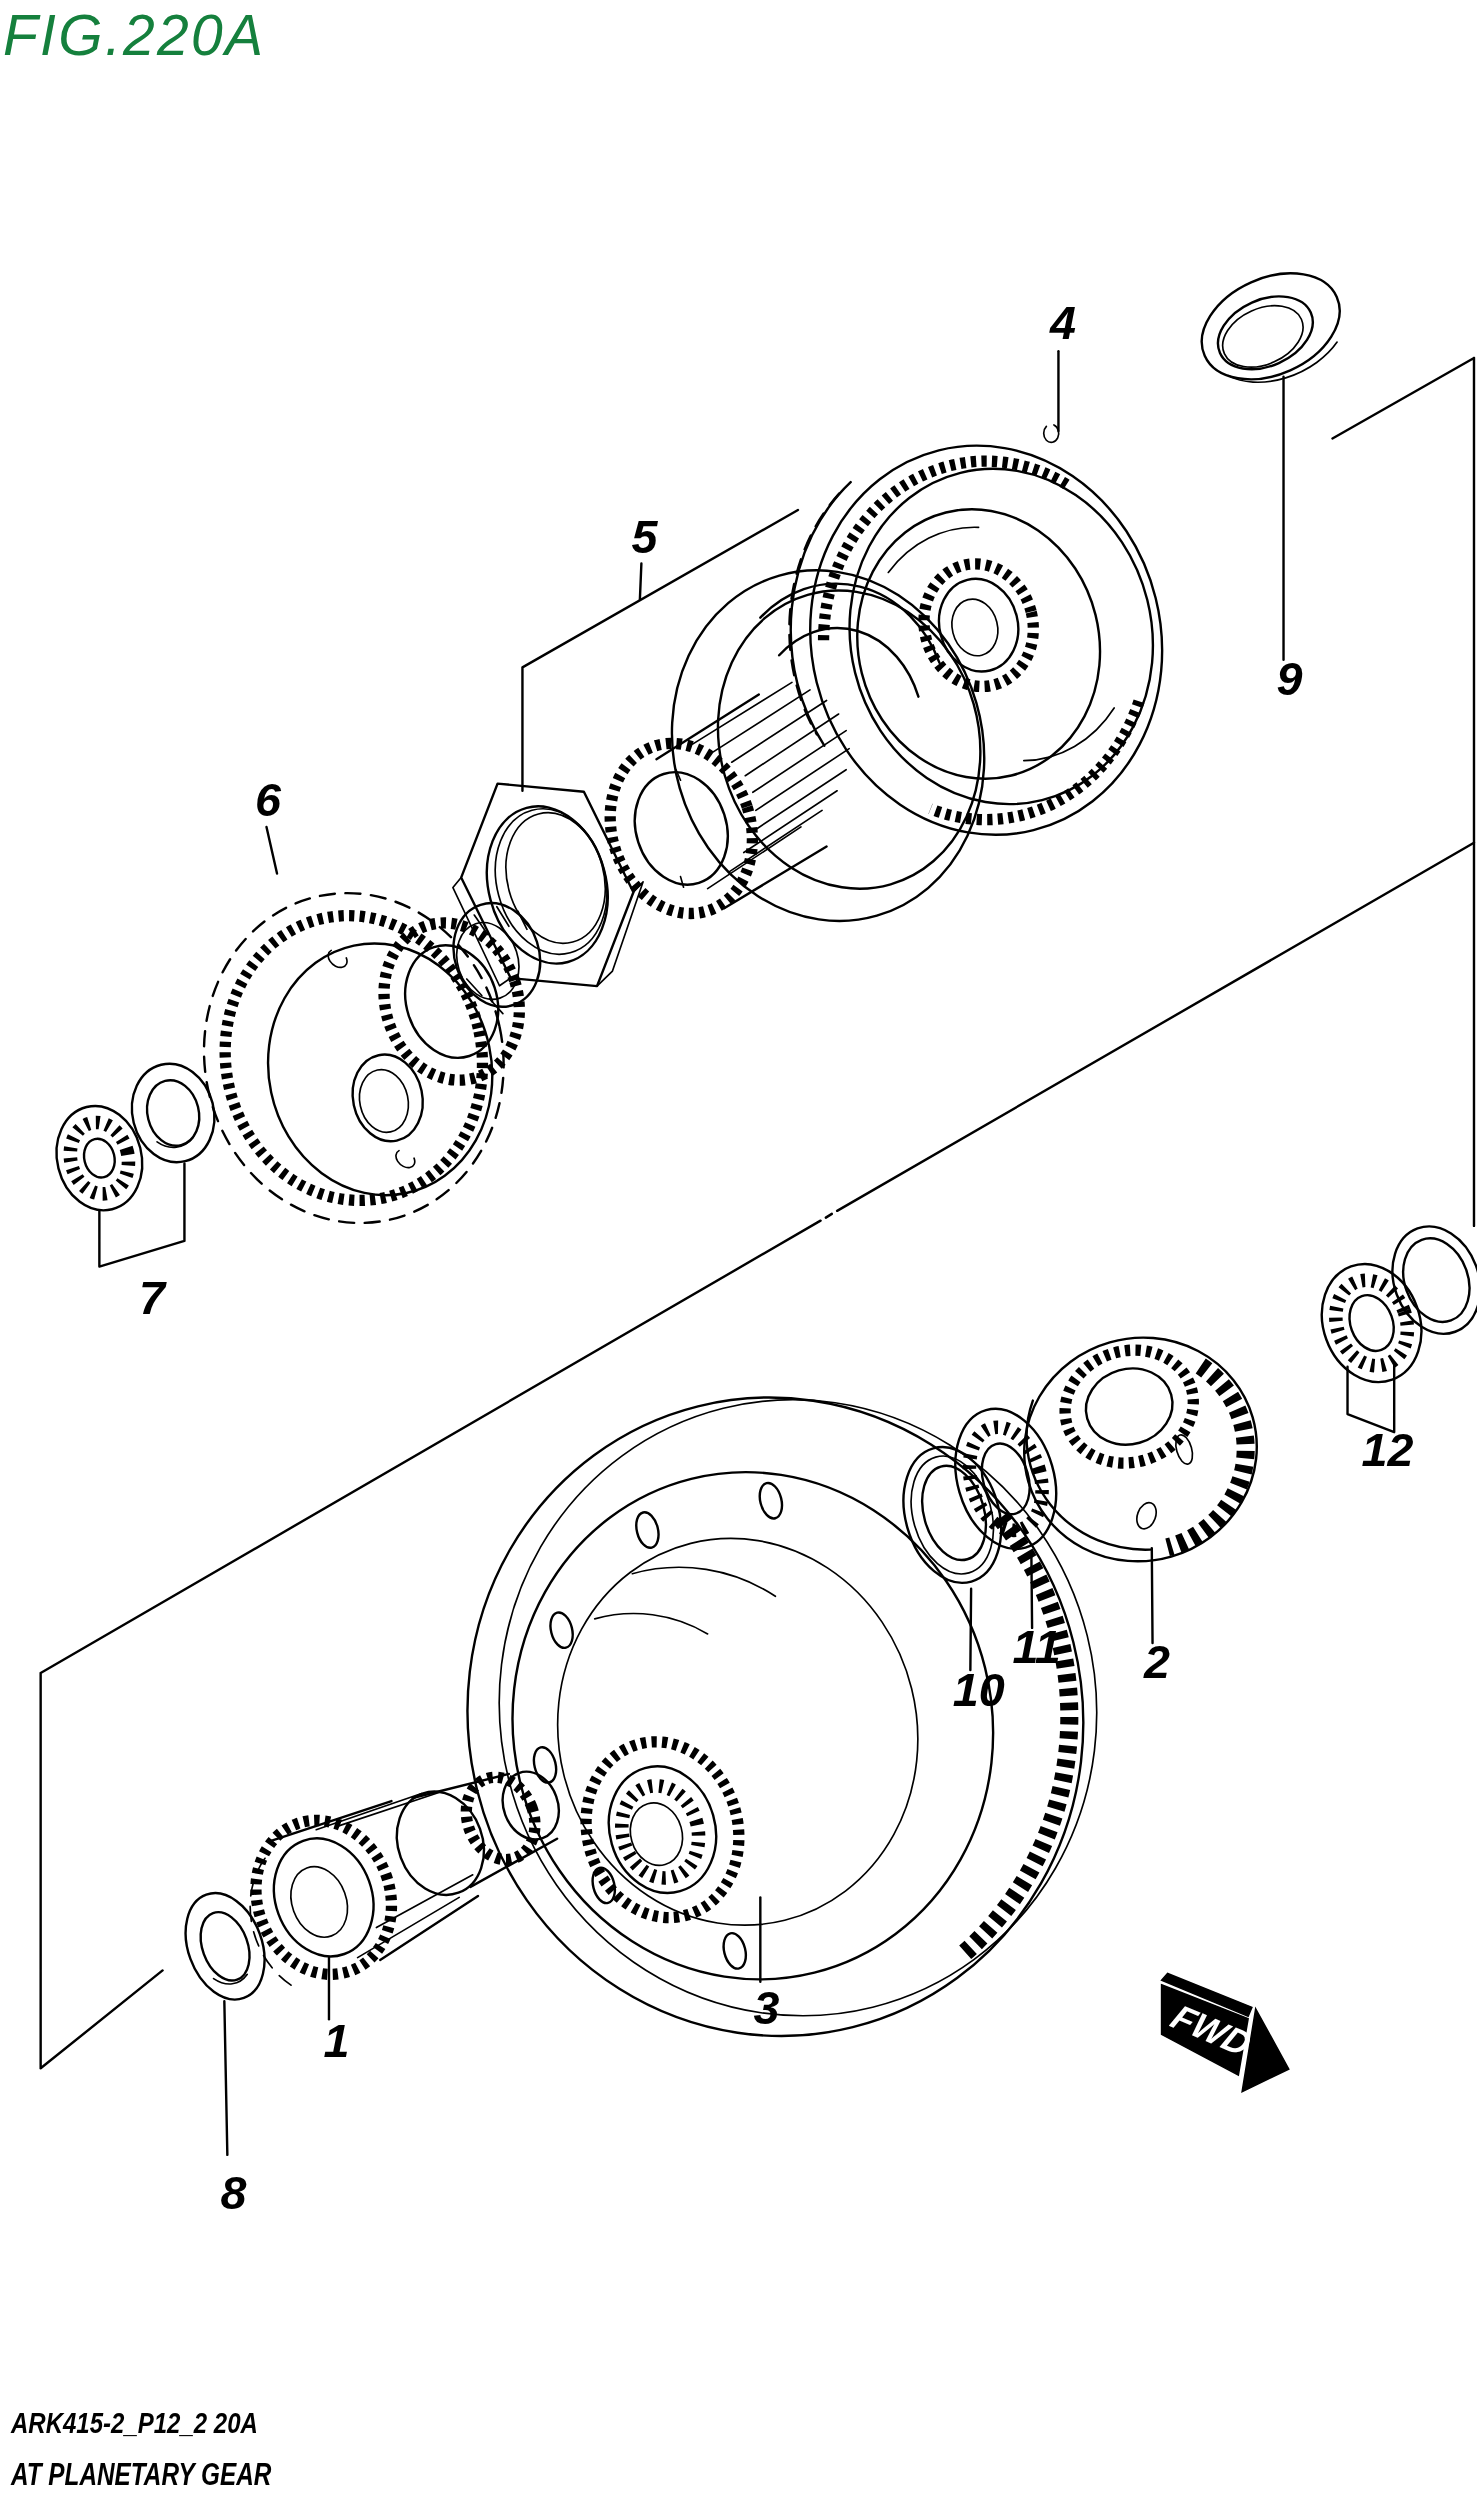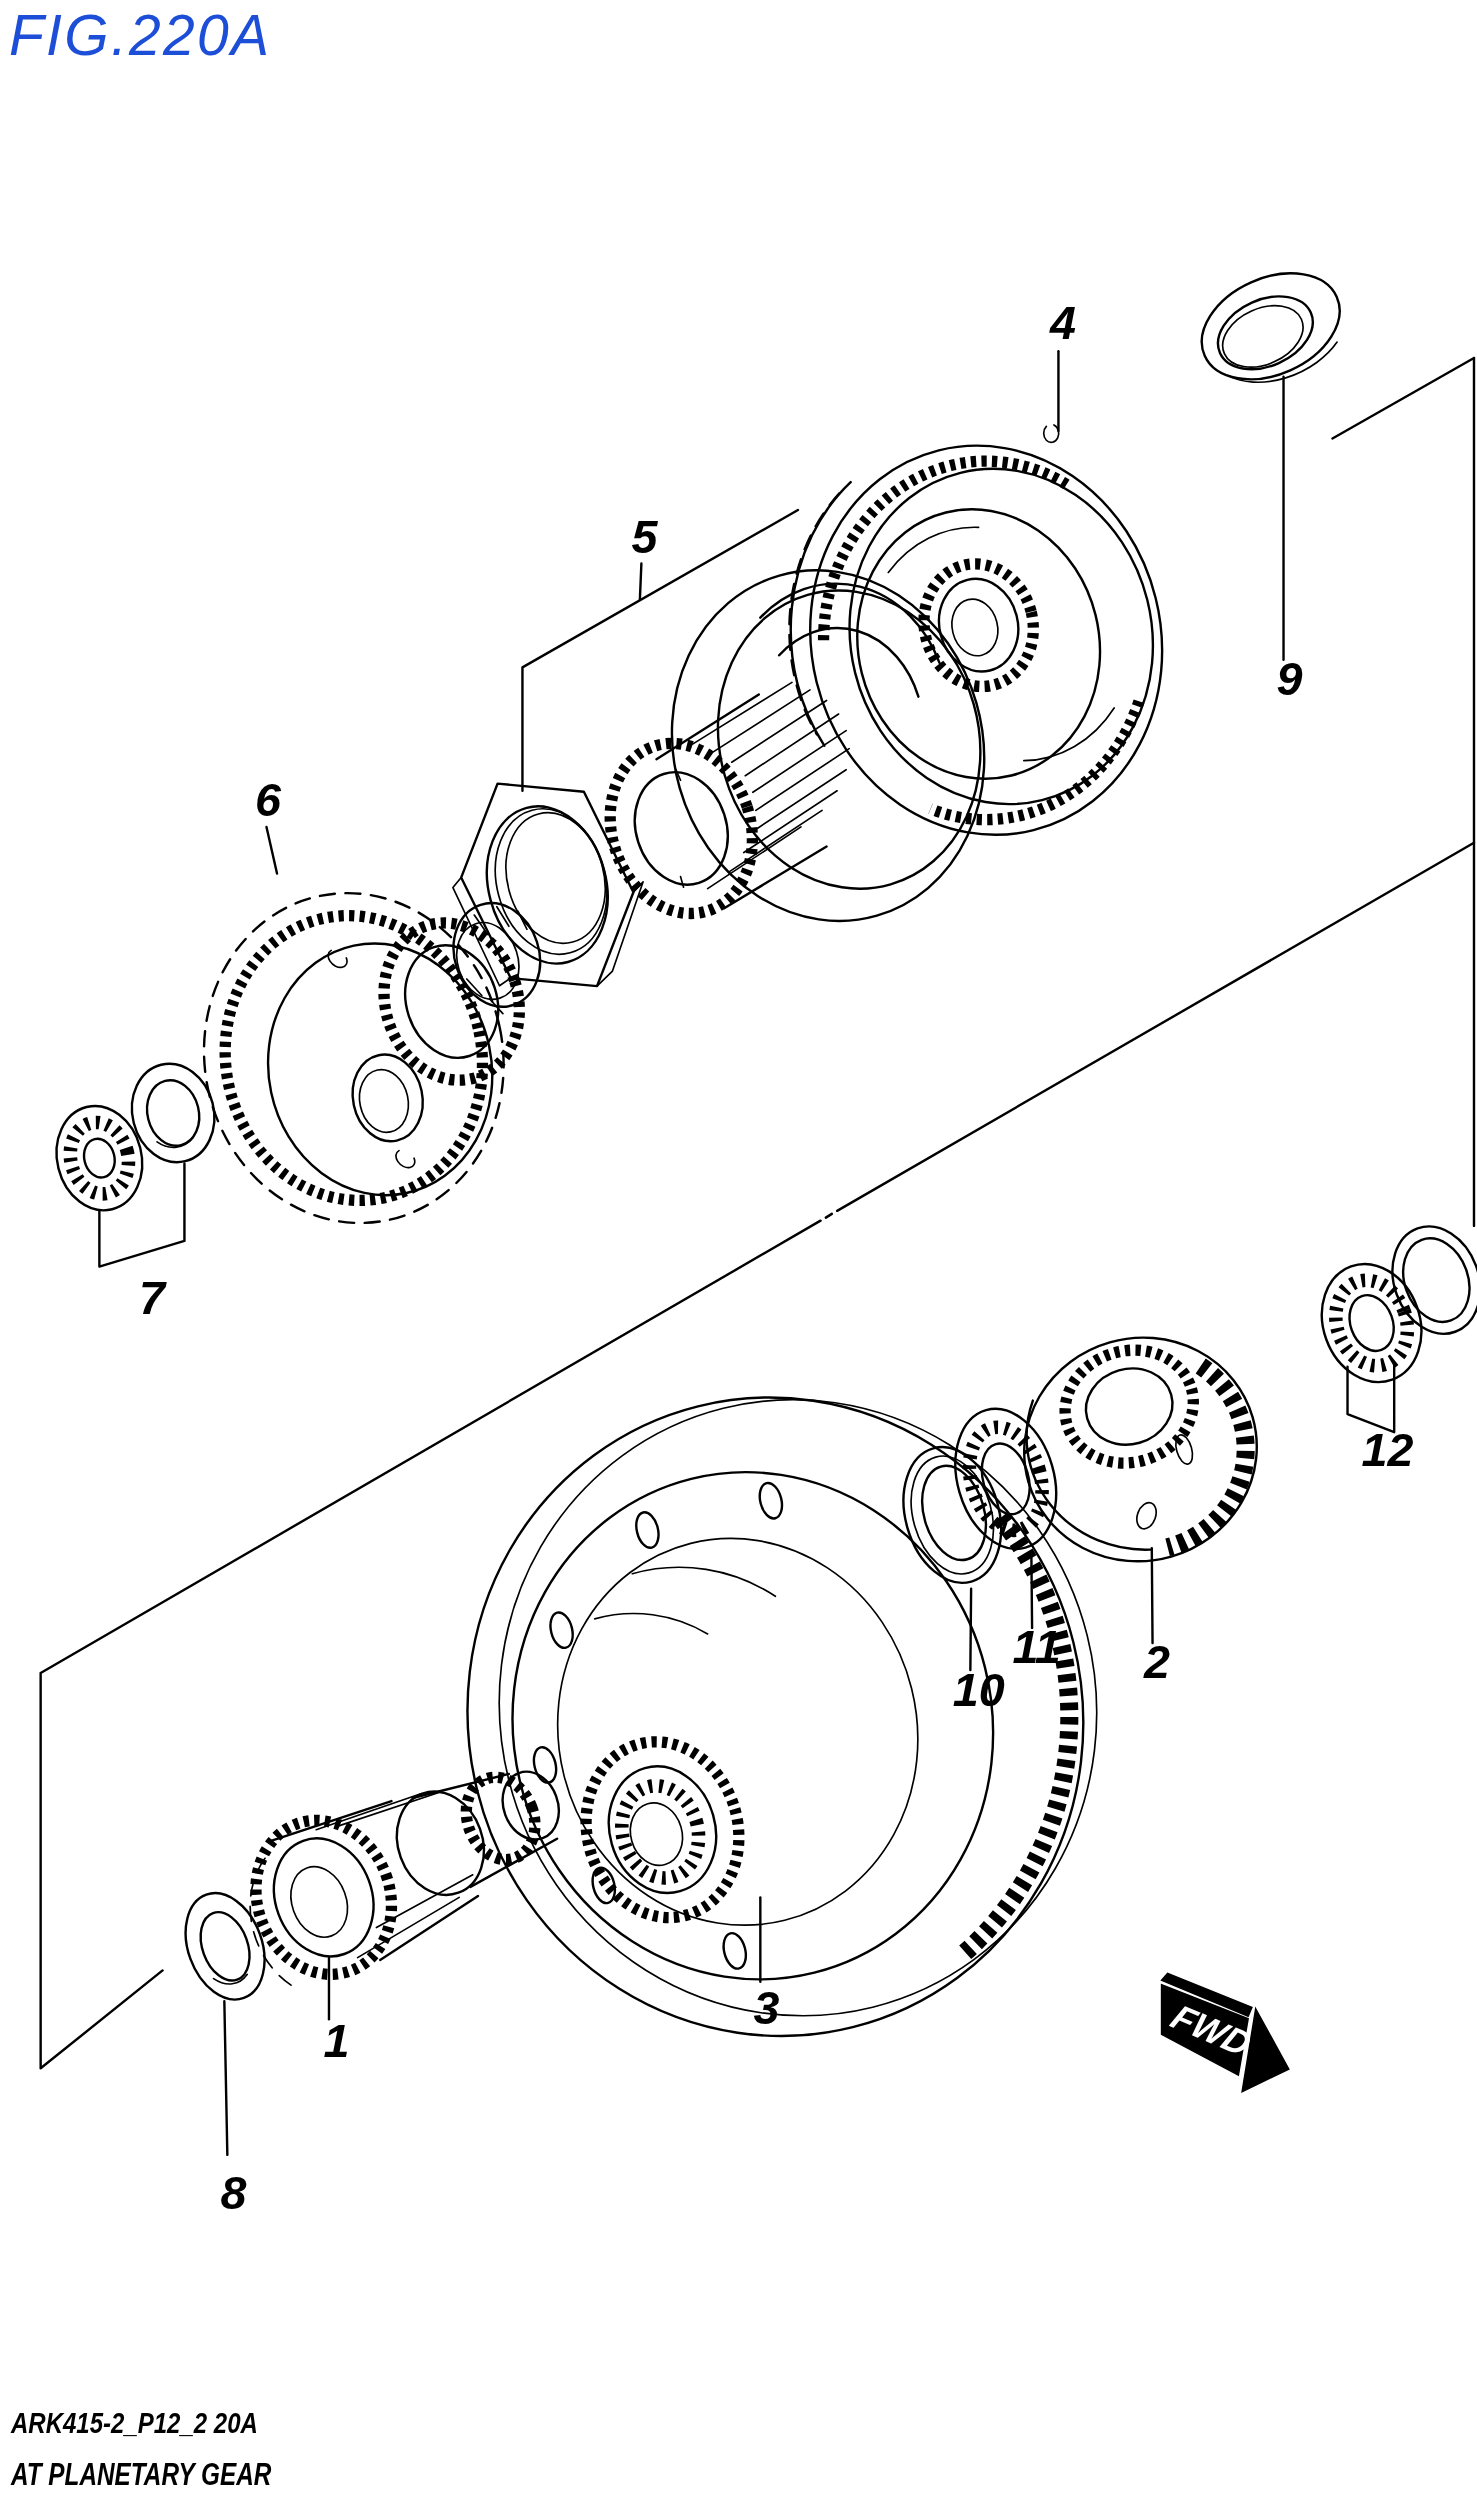--- a/index.html
+++ b/index.html
@@ -1,18 +1,18 @@
 <!DOCTYPE html>
 <html style="font-size:12px"><head>
 <meta charset="utf-8">
 <style>
   html,body{margin:0;padding:0;background:#ffffff;}
   body{width:1477px;height:2500px;position:relative;font-family:"Liberation Sans",sans-serif;overflow:hidden;}
   #stage{position:absolute;inset:0;background:#ffffff;}
-  .fig-title{position:absolute;left:9px;top:1.5px;font-size:57px;font-style:italic;letter-spacing:2.3px;color:#1d4ed8;white-space:nowrap;}
+  .fig-title{position:absolute;left:3px;top:1.5px;font-size:57px;font-style:italic;letter-spacing:2.3px;color:#15803d;white-space:nowrap;}
   .footer{position:absolute;left:10.5px;color:#000;font-style:italic;font-weight:bold;white-space:nowrap;transform-origin:left center;}
   .footer.l1{top:2406px;font-size:30px;transform:scaleX(0.80);}
   .footer.l2{top:2456px;font-size:32px;transform:scaleX(0.76);}
   svg{position:absolute;left:0;top:0;}
   .ln{fill:none;stroke:#000;stroke-width:3.2;stroke-linecap:round;stroke-linejoin:round;}
   .thin{stroke-width:2.2;}
   .dash{stroke-dasharray:20 14;}
   .teeth{fill:none;stroke:#000;stroke-width:15;stroke-dasharray:7 7;}
   .teethB{fill:none;stroke:#000;stroke-width:24;stroke-dasharray:10 9;}
   .needles{fill:none;stroke:#000;stroke-width:18;stroke-dasharray:5 9;}

